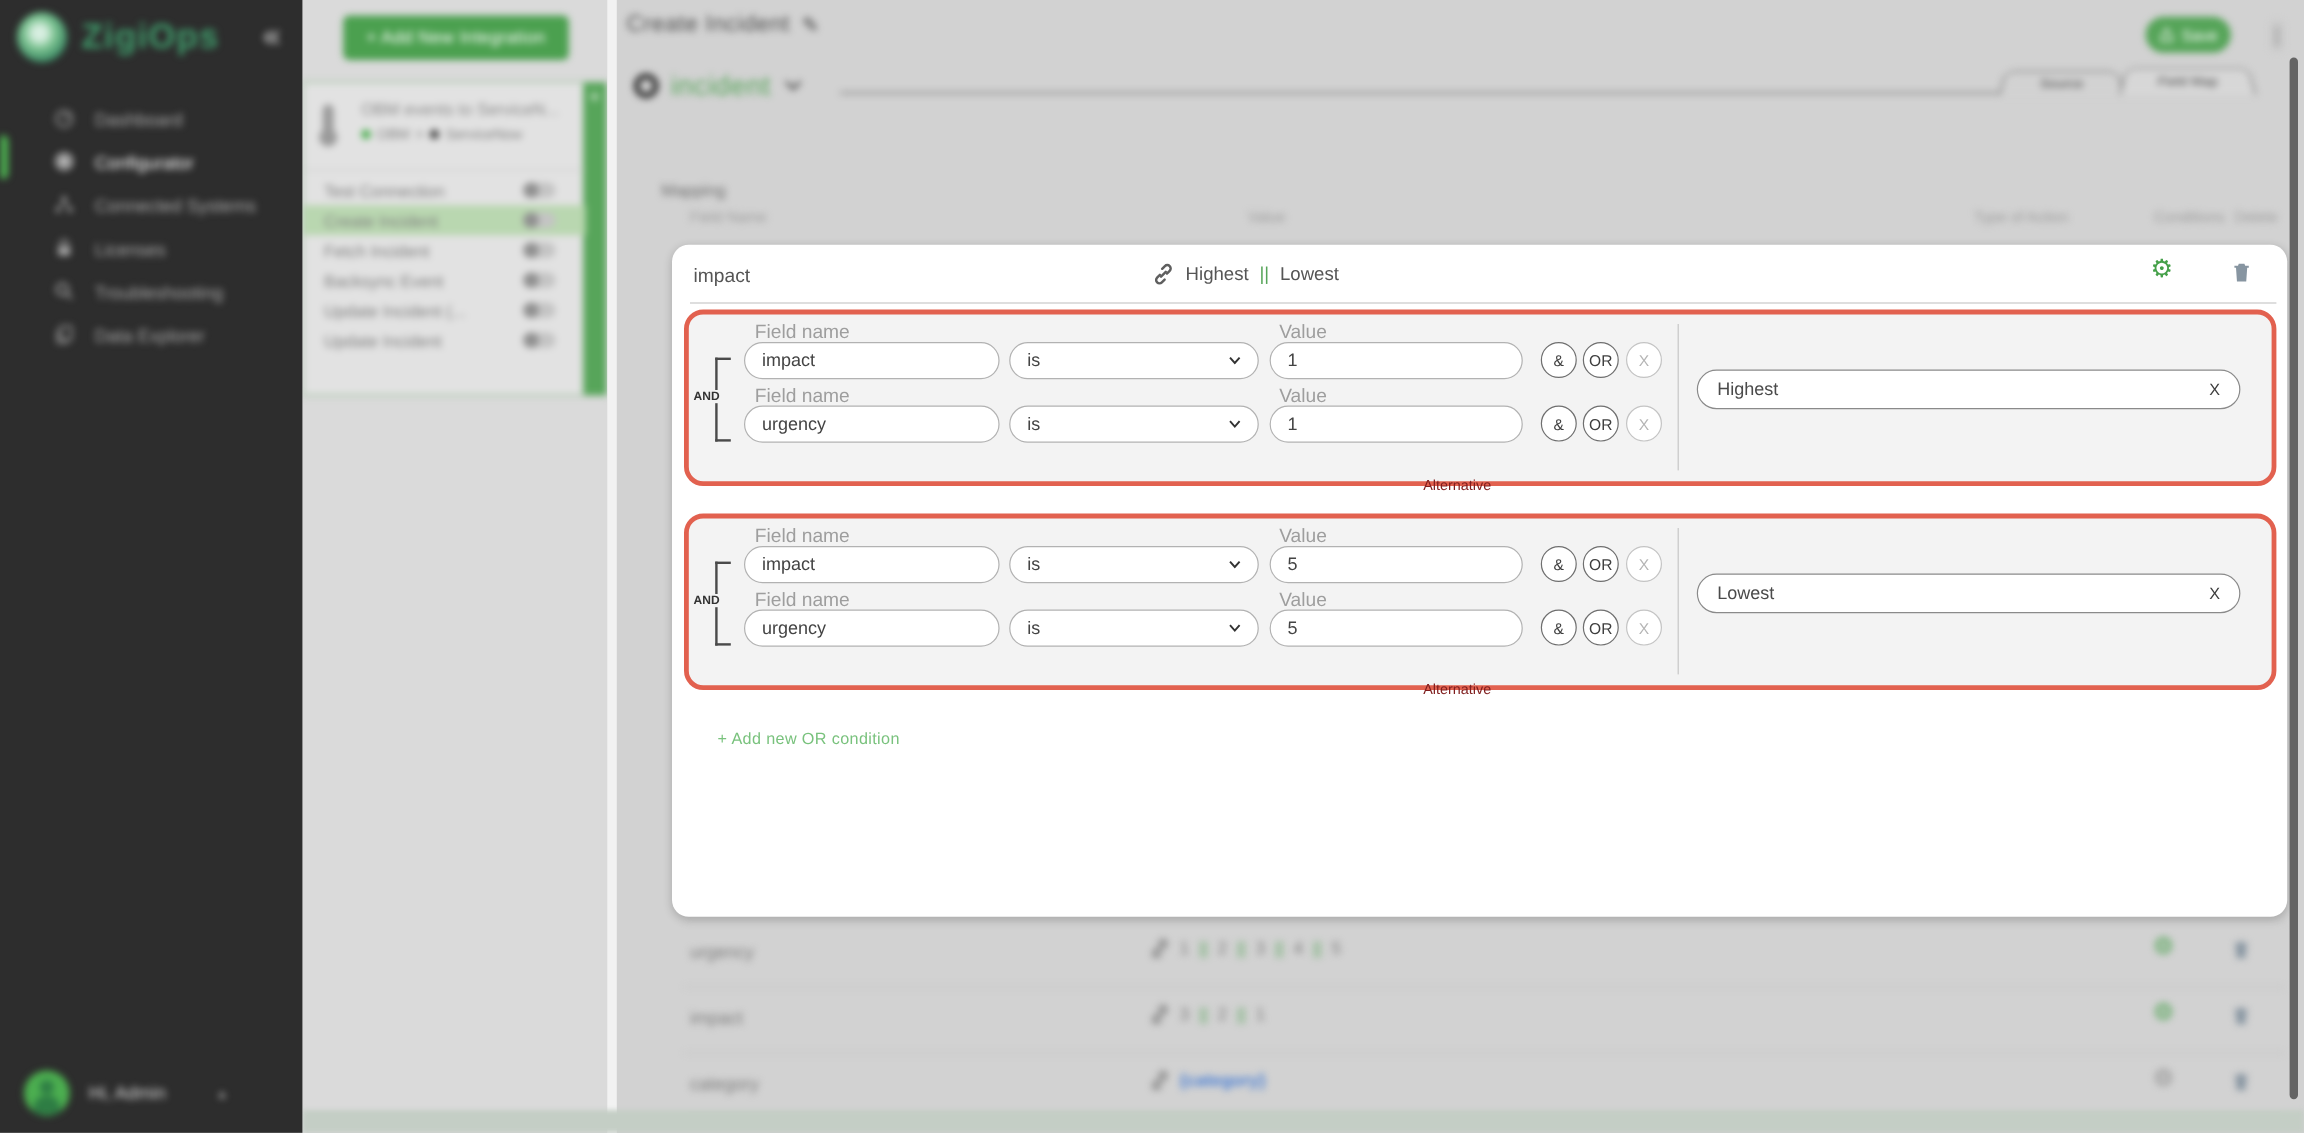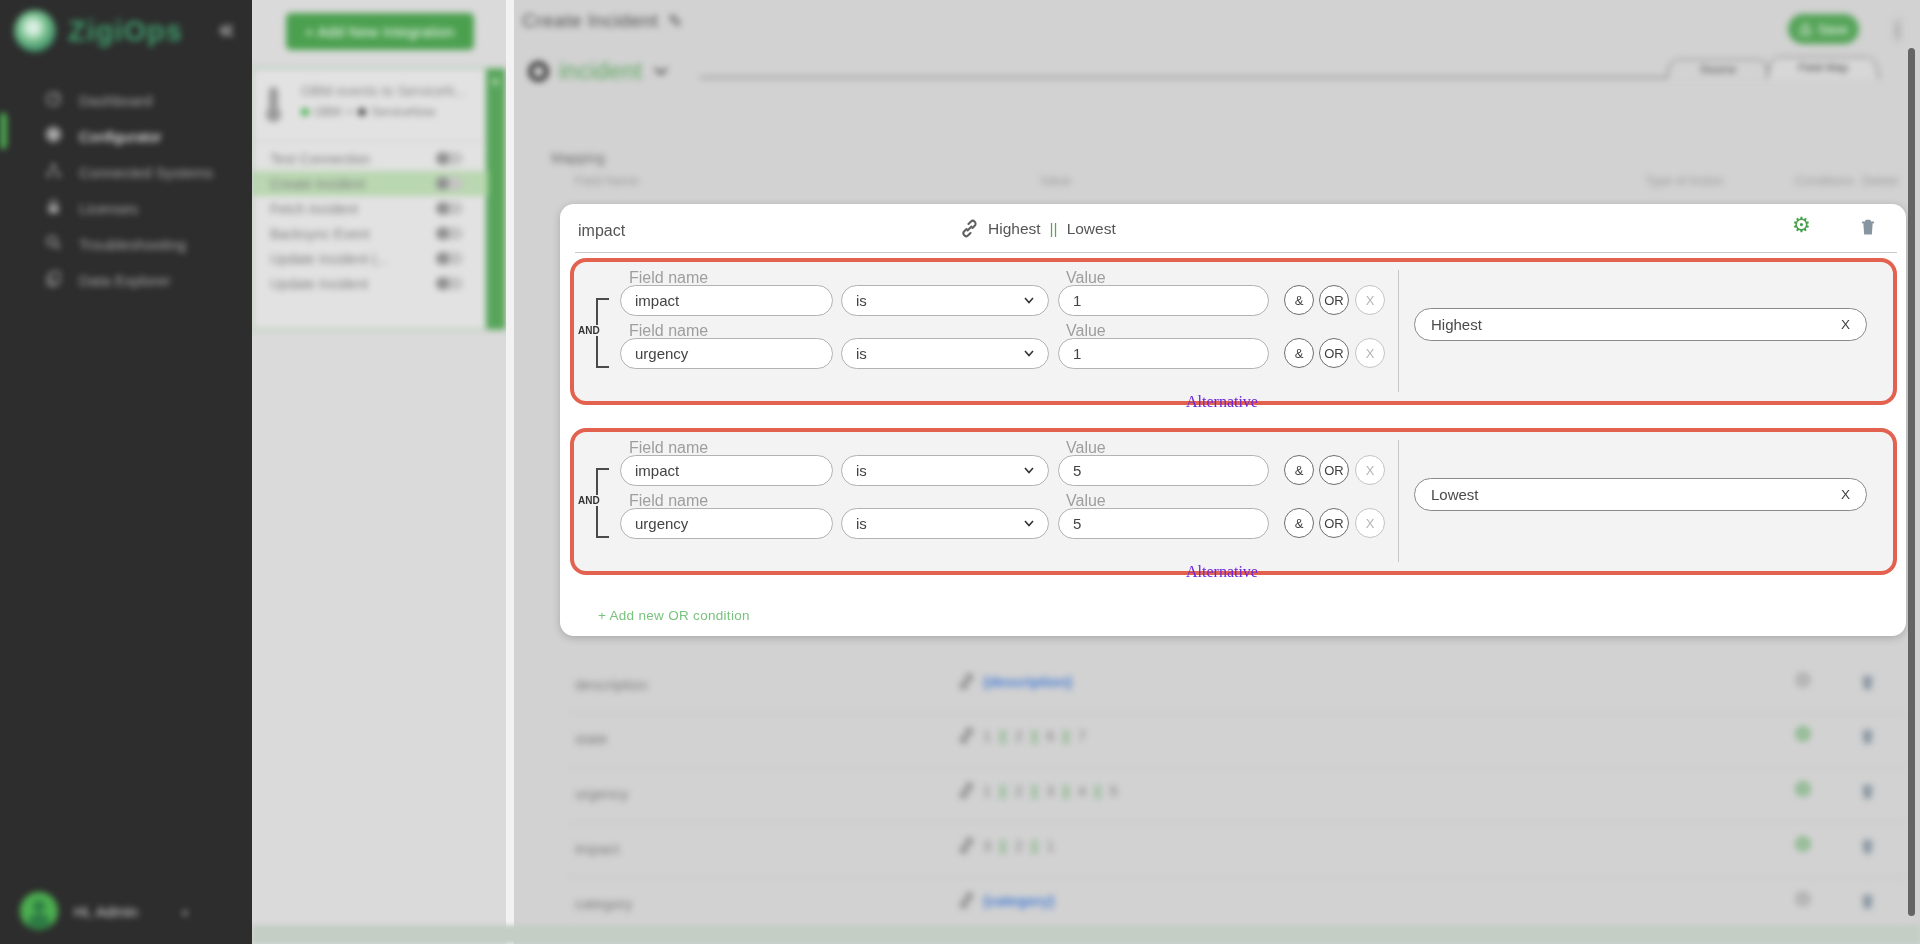--- a/index.html
+++ b/index.html
@@ -69,21 +69,21 @@
   .tab-fieldmap { left:1260px; top:54px; width:114px; height:25px; background:#d7d7d7; z-index:2; }
   .tab-baseline { position:absolute; top:77px; left:194px; width:966px; border-top:1.6px solid #585858; }
   .entity-row { position:absolute; left:22px; top:58px; display:flex; align-items:center; gap:10px; }
   .entity-icon { width:21px; height:21px; border-radius:50%; border:5px solid #3a3a3a; }
   .entity-name { font-size:23px; color:#57a55a; letter-spacing:.5px; }
   .entity-caret { color:#3a3a3a; margin-left:2px; }
   .mapping-label { position:absolute; left:45px; top:150px; font-size:14px; color:#6e6e6e; }
   .col-head { position:absolute; top:174px; font-size:12.5px; color:#9b9b9b; }
 
   
-  .mapcard { position:absolute; left:560px; top:204px; width:1346px; height:432px; background:#fff; border-radius:14px;
+  .mapcard { position:absolute; left:560px; top:204px; width:1346px; height:560px; background:#fff; border-radius:14px;
              box-shadow:0 2px 8px rgba(0,0,0,.2); z-index:20; }
   .mc-field { position:absolute; left:18px; top:18px; font-size:16px; color:#555; }
   .mc-preview { position:absolute; left:400px; top:15px; display:flex; align-items:center; gap:9px; font-size:15.5px; color:#555; }
   .sep { color:#57a55a; }
   .mc-gear { position:absolute; left:1232px; top:10px; font-size:21px; color:#45a049; line-height:1; }
   .mc-trash { position:absolute; left:1300px; top:13px; }
   .mc-underline { position:absolute; left:15px; top:48px; width:1322px; border-top:1px solid #c9c9c9; }
   .or-group { position:absolute; left:10px; width:1327px; height:147px; border:4px solid #e2614f; border-radius:16px; background:#f3f3f3; }
   .g1 { top:54px; } .g2 { top:224px; }
   .cond-label { position:absolute; font-size:16px; color:#9e9e9e; }
@@ -98,21 +98,21 @@
   .circle-btn.dim { border-color:#c4c4c4; color:#b5b5b5; }
   .bracket { position:absolute; left:22px; top:36px; width:13px; height:70px;
              border-left:2px solid #4a4a4a; border-top:2px solid #4a4a4a; border-bottom:2px solid #4a4a4a; }
   .and-label { position:absolute; left:2px; top:63px; font-size:10px; font-weight:700; color:#333; background:#f3f3f3; padding:0 2px; }
   .vdiv { position:absolute; left:824px; top:8px; height:122px; border-left:1px solid #c6c6c6; }
   .result-pill { position:absolute; left:840px; top:46px; width:453px; height:33px; border:1.5px solid #8a8a8a; border-radius:17px;
                  background:#fff; display:flex; align-items:center; padding:0 16px; }
   .result-pill input { border:none; outline:none; background:transparent; font-size:15px; color:#4a4a4a; flex:1;
                        font-family:"Liberation Sans", sans-serif; }
   .result-x { font-size:13.5px; color:#3e3e3e; cursor:pointer; }
-  .alt-label { position:absolute; left:612px; bottom:-10px; font-size:16px; color:#6d28d9; z-index:1;font-family:Liberation Serif, serif; }
+  .alt-label { position:absolute; left:612px; bottom:-10px; font-size:12px; color:#7f1d1d; z-index:1; }
   .add-or { position:absolute; left:38px; top:404px; font-size:13.5px; color:#79c27d; cursor:pointer; letter-spacing:.3px; }
 
   
   .map-row { position:absolute; left:0; width:1414px; height:54px; }
   .mr-field { position:absolute; left:69px; top:16px; font-size:15px; color:#7d7d7d; }
   .mr-val { position:absolute; left:452px; top:13px; display:flex; align-items:center; gap:8px; font-size:14.5px; color:#7d7d7d; }
   .token { color:#4a7fd4; font-weight:700; }
   .mr-gear { position:absolute; left:1288px; top:10px; font-size:20px; line-height:1; }
   .gear-on { color:#45a049; } .gear-off { color:#8f8f8f; }
   .mr-trash { position:absolute; left:1354px; top:13px; }

